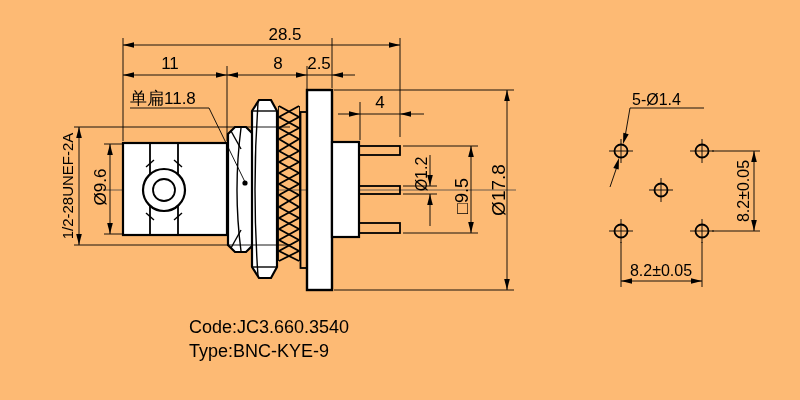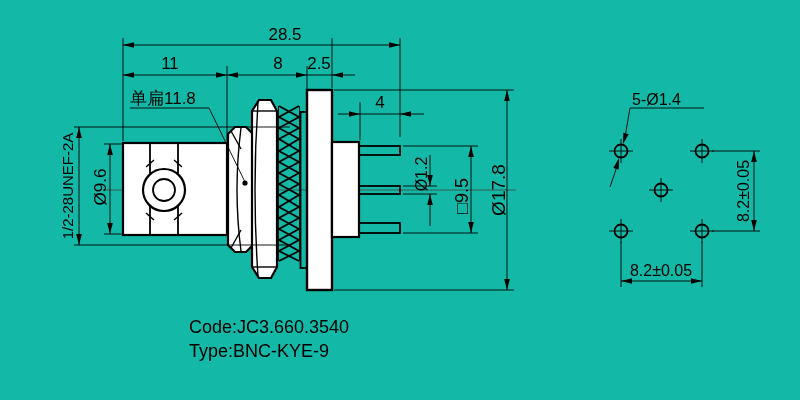--- a/index.html
+++ b/index.html
@@ -1,16 +1,16 @@
 <!DOCTYPE html>
 <html><head>
 <meta charset="utf-8">
 <style>
   html,body{margin:0;padding:0;background:#ffffff;}
-  .canvas{width:800px;height:400px;background:#14b8a6;position:relative;overflow:hidden;}
+  .canvas{width:800px;height:400px;background:#fdba74;position:relative;overflow:hidden;}
   svg{display:block;}
   text{font-family:"Liberation Sans","DejaVu Sans",sans-serif;fill:#000;}
   .dim-t{font-size:17px;}
   .dim-s{font-size:16px;}
   .dim-l{font-size:18px;}
   .dim-xl{font-size:19px;}
   .thread-t{font-size:15px;}
   .title-t{font-size:18px;}
   .outline{fill:#ffffff;stroke:#000;stroke-width:2.2;}
   .outline-thick{fill:#ffffff;stroke:#000;stroke-width:2.4;}

